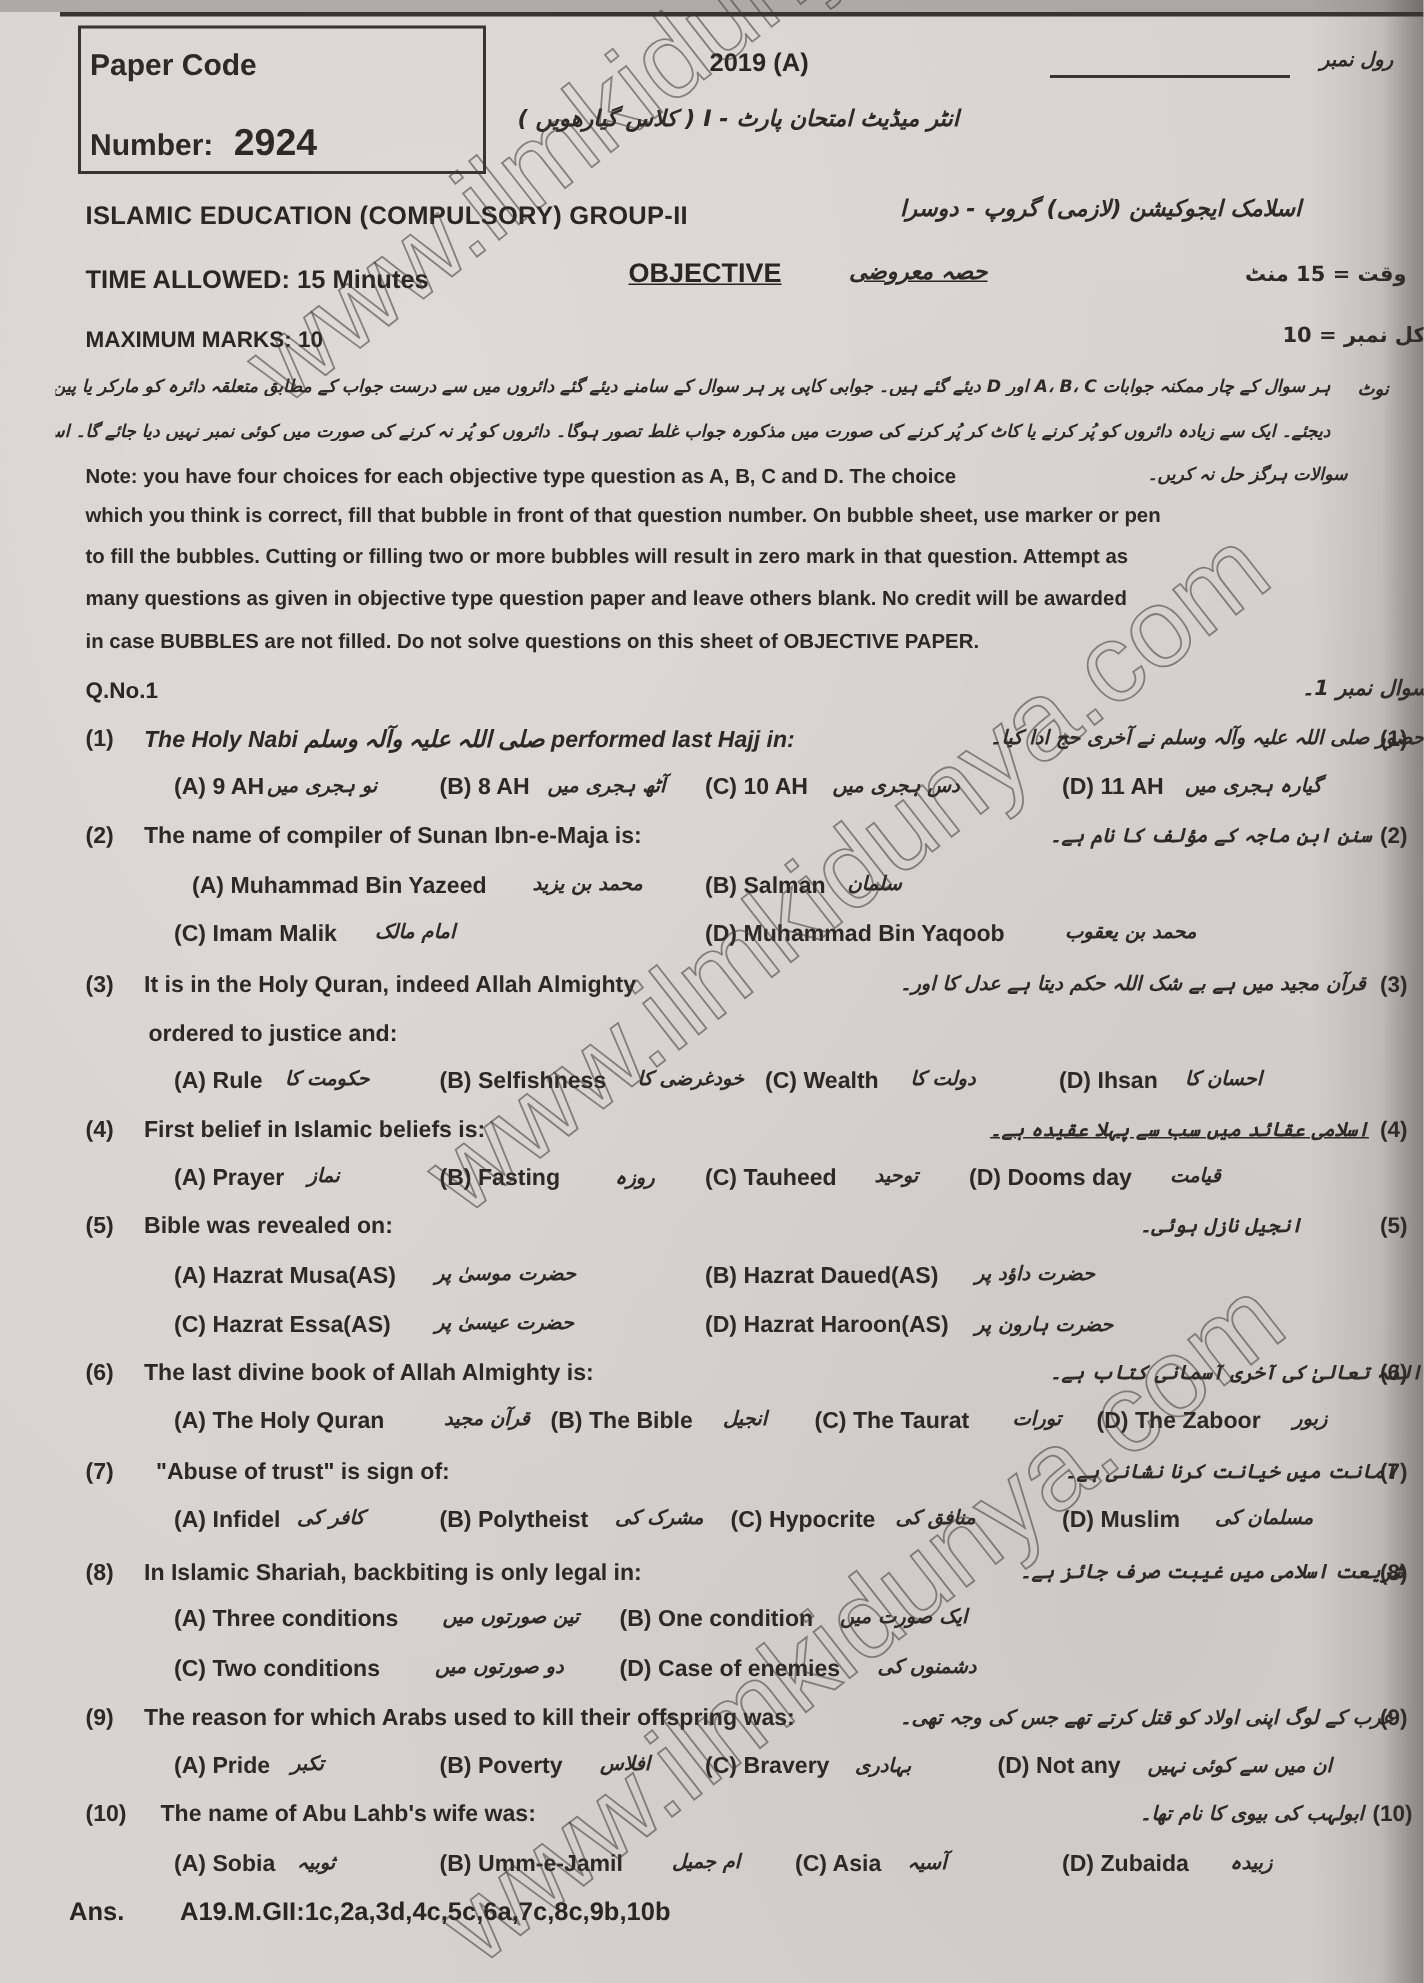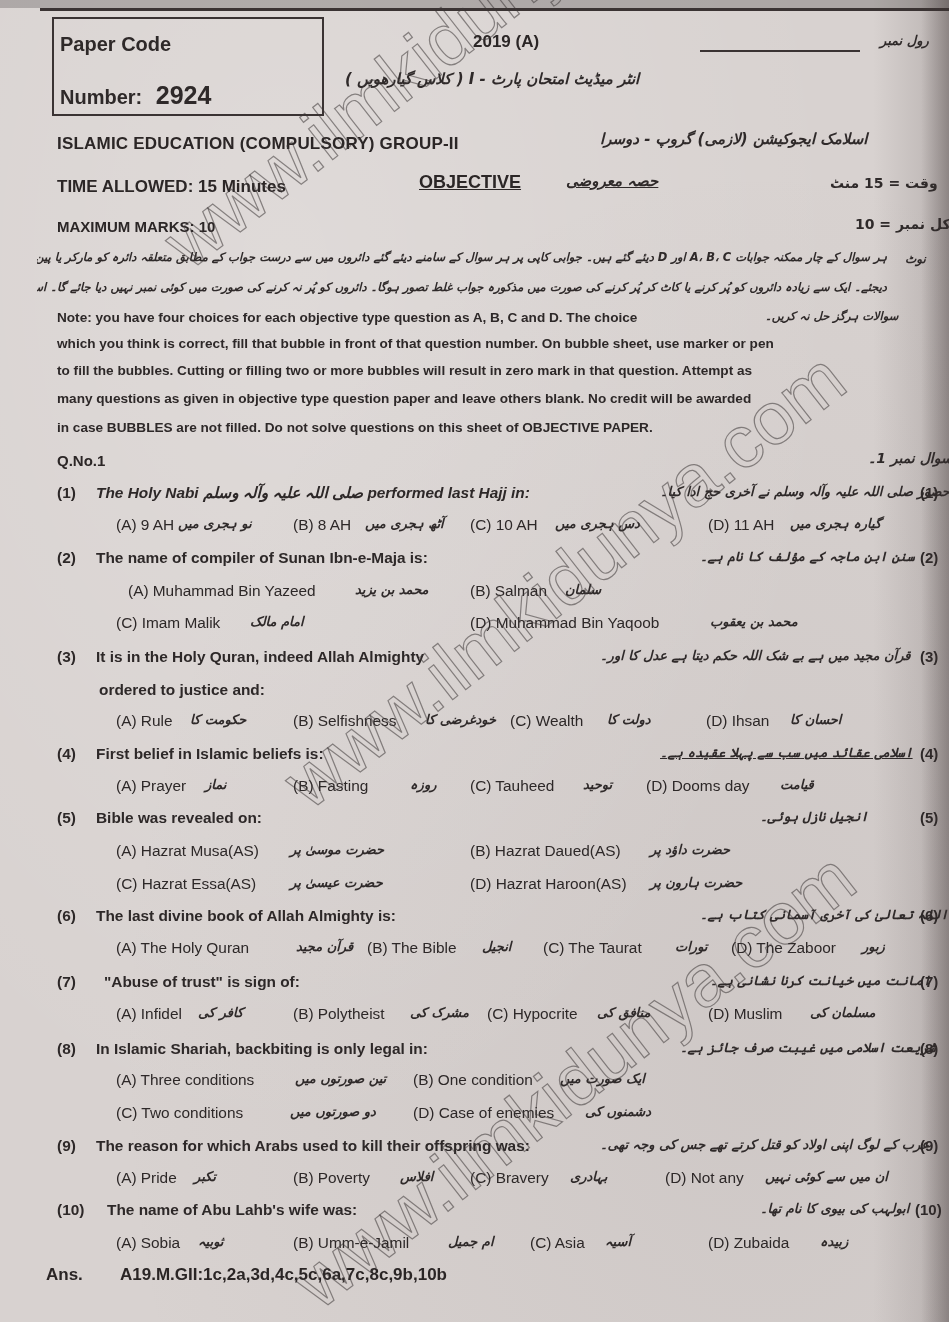--- a/index.html
+++ b/index.html
@@ -20,21 +20,21 @@
     .codebox {
       position: absolute; left: 52px; top: 17px; width: 272px; height: 99px;
       border: 2px solid #3a3333; box-sizing: border-box;
     }
     .code-label { position: absolute; left: 6px; font-size: 20px; font-weight: bold; color: #2e2929; }
     .underline-field { position: absolute; height: 2px; background: #3a3333; }
     .h-title { font-size: 17px; font-weight: bold; letter-spacing: 0.2px; }
     .obj { font-size: 18px; font-weight: bold; text-decoration: underline; }
     .note { font-size: 13.6px; font-weight: bold; color: #2d2828; }
     .q { font-size: 15.4px; color: #2d2828; font-weight: 600; }
-    .opt { font-size: 15.4px; color: #2d2828; font-weight: 400; }
+    .opt { font-size: 15.4px; color: #2d2828; font-weight: 700; }
     .urdu-s { font-size: 13px; }
     .qnum-r { font-size: 15px; font-weight: 600; color: #2d2828; }
     .ans { font-size: 17px; font-weight: bold; color: #2a2525; }
     .watermark {
       position: absolute; font-family: "Liberation Sans", sans-serif; font-size: 74px;
       color: transparent; -webkit-text-stroke: 1.2px rgba(60,55,55,0.55);
       transform-origin: left bottom; pointer-events: none; white-space: nowrap;
     }
     .edge-shadow { position: absolute; right: 0; top: 0; width: 28px; height: 1322px;
       background: linear-gradient(90deg, rgba(0,0,0,0), rgba(60,50,50,0.35)); }

